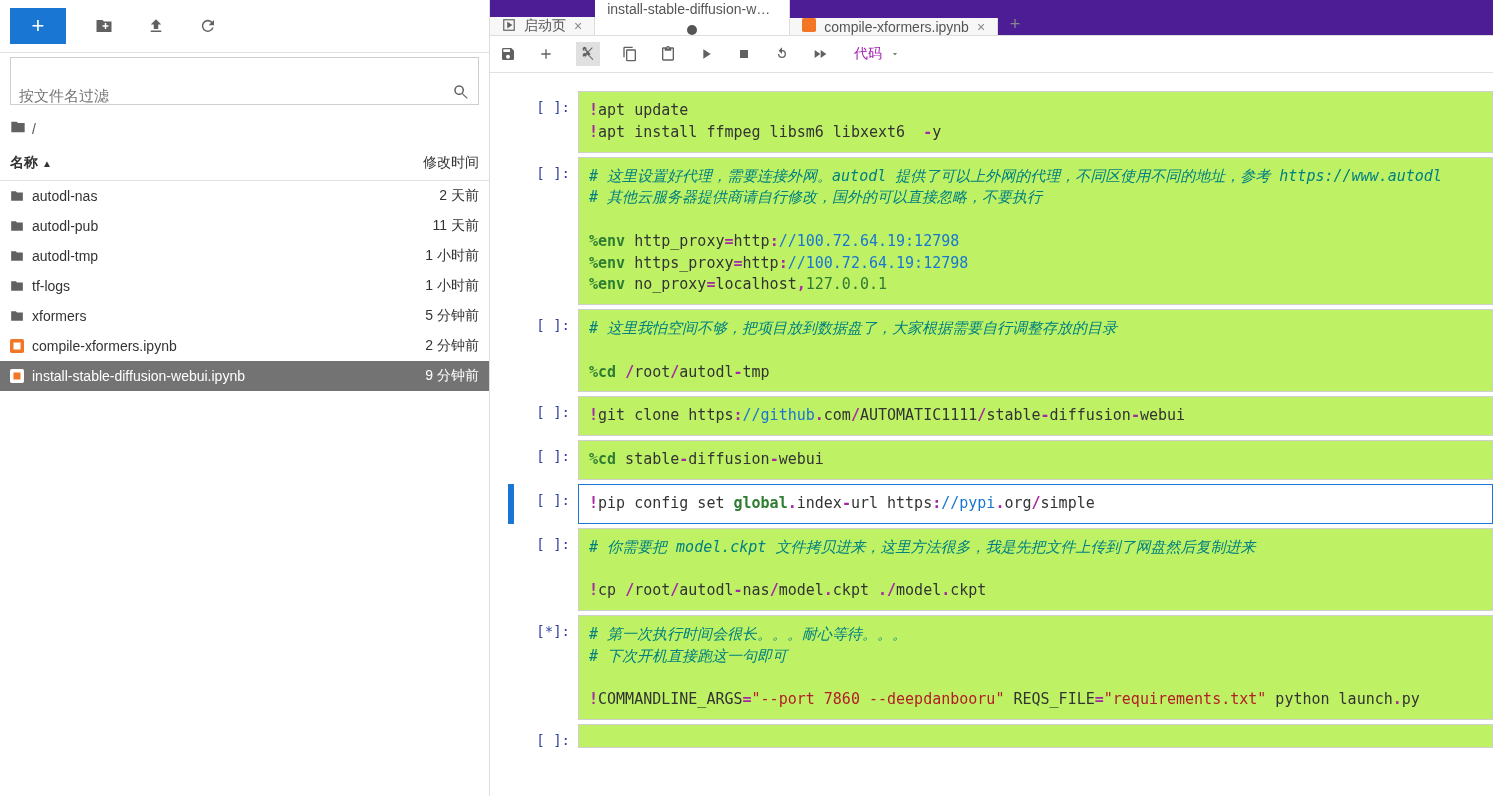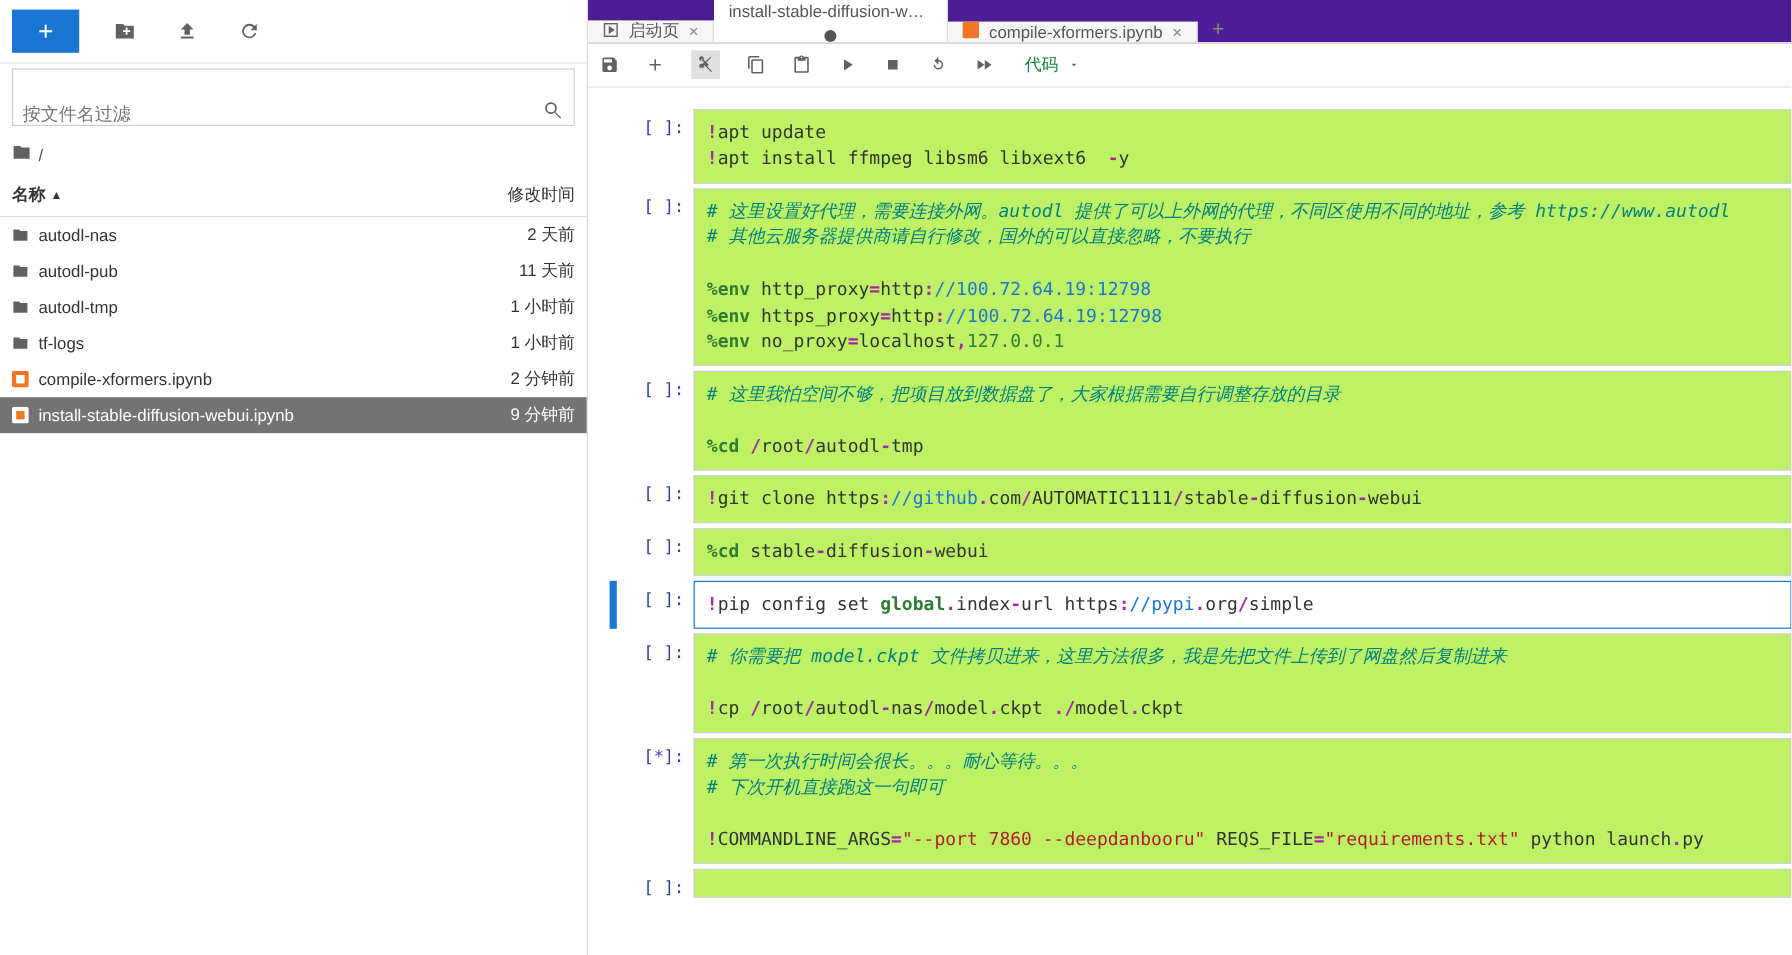--- a/index.html
+++ b/index.html
@@ -38,21 +38,21 @@
 .tab-label { max-width: 170px; white-space: nowrap; overflow: hidden; text-overflow: ellipsis; }
 .tab-icon svg { width: 14px; height: 14px; }
 .tab-close { color: #888; cursor: pointer; font-size: 14px; }
 .tab-dirty { width: 10px; height: 10px; border-radius: 50%; background: #555; }
 .tab-add { width: 34px; display: flex; align-items: center; justify-content: center; color: #888; cursor: pointer; font-size: 18px; }
 
 .nb-toolbar { display: flex; align-items: center; padding: 6px 10px; gap: 22px; border-bottom: 1px solid #e0e0e0; }
 .nb-icon { color: #616161; cursor: pointer; display: flex; align-items: center; justify-content: center; }
 .nb-icon svg { width: 16px; height: 16px; fill: #616161; }
 .nb-icon.active { background: #e0e0e0; padding: 4px; }
-.nb-select { display: flex; align-items: center; gap: 8px; font-size: 14px; color: #15803d; cursor: pointer; margin-left: 4px; }
+.nb-select { display: flex; align-items: center; gap: 8px; font-size: 14px; color: #a21caf; cursor: pointer; margin-left: 4px; }
 .nb-select svg { width: 10px; height: 10px; fill: #616161; }
 
 .notebook { flex: 1; overflow: auto; padding: 14px 0 30px; }
 .cell { display: flex; margin: 4px 0; padding-left: 30px; position: relative; }
 .cell.selected::before { content:""; position:absolute; left: 18px; top:0; bottom:0; width:6px; background:#1976d2; }
 .prompt { width: 58px; text-align: right; padding: 8px 8px 0 0; color: #303F9F; font-family: "DejaVu Sans Mono", Menlo, Consolas, monospace; font-size: 14px; white-space: nowrap; flex-shrink:0; }
 .cell-input { flex: 1; border: 1px solid #cfcfcf; background: #bef264; padding: 8px 10px; font-family: "DejaVu Sans Mono", Menlo, Consolas, monospace; font-size: 15px; line-height: 1.45; white-space: pre; overflow-x: hidden; }
 .cell.selected .cell-input { border-color: #1976d2; background: #fff; }
 
 
@@ -141,20 +141,29 @@
           <span class="fr-icon">
             <svg viewBox="0 0 24 24" fill="#616161">
               <path d="M10 4H2v16h20V6H12l-2-2z"></path>
             </svg>
           </span>
     <span class="fr-name">tf-logs</span>
     <span class="fr-mod">1 小时前</span>
         </div>
         <div class="file-row">
           <span class="fr-icon">
+            <svg viewBox="0 0 24 24" fill="#616161">
+              <path d="M10 4H2v16h20V6H12l-2-2z"></path>
+            </svg>
+          </span>
+    <span class="fr-name">xformers</span>
+    <span class="fr-mod">5 分钟前</span>
+        </div>
+        <div class="file-row">
+          <span class="fr-icon">
             <svg viewBox="0 0 24 24">
               <rect width="24" height="24" fill="#f37626" rx="3"></rect>
               <rect x="6" y="6" width="12" height="12" fill="#fff"></rect>
             </svg>
           </span>
     <span class="fr-name">compile-xformers.ipynb</span>
     <span class="fr-mod">2 分钟前</span>
         </div>
         <div class="file-row selected">
           <span class="fr-icon">

